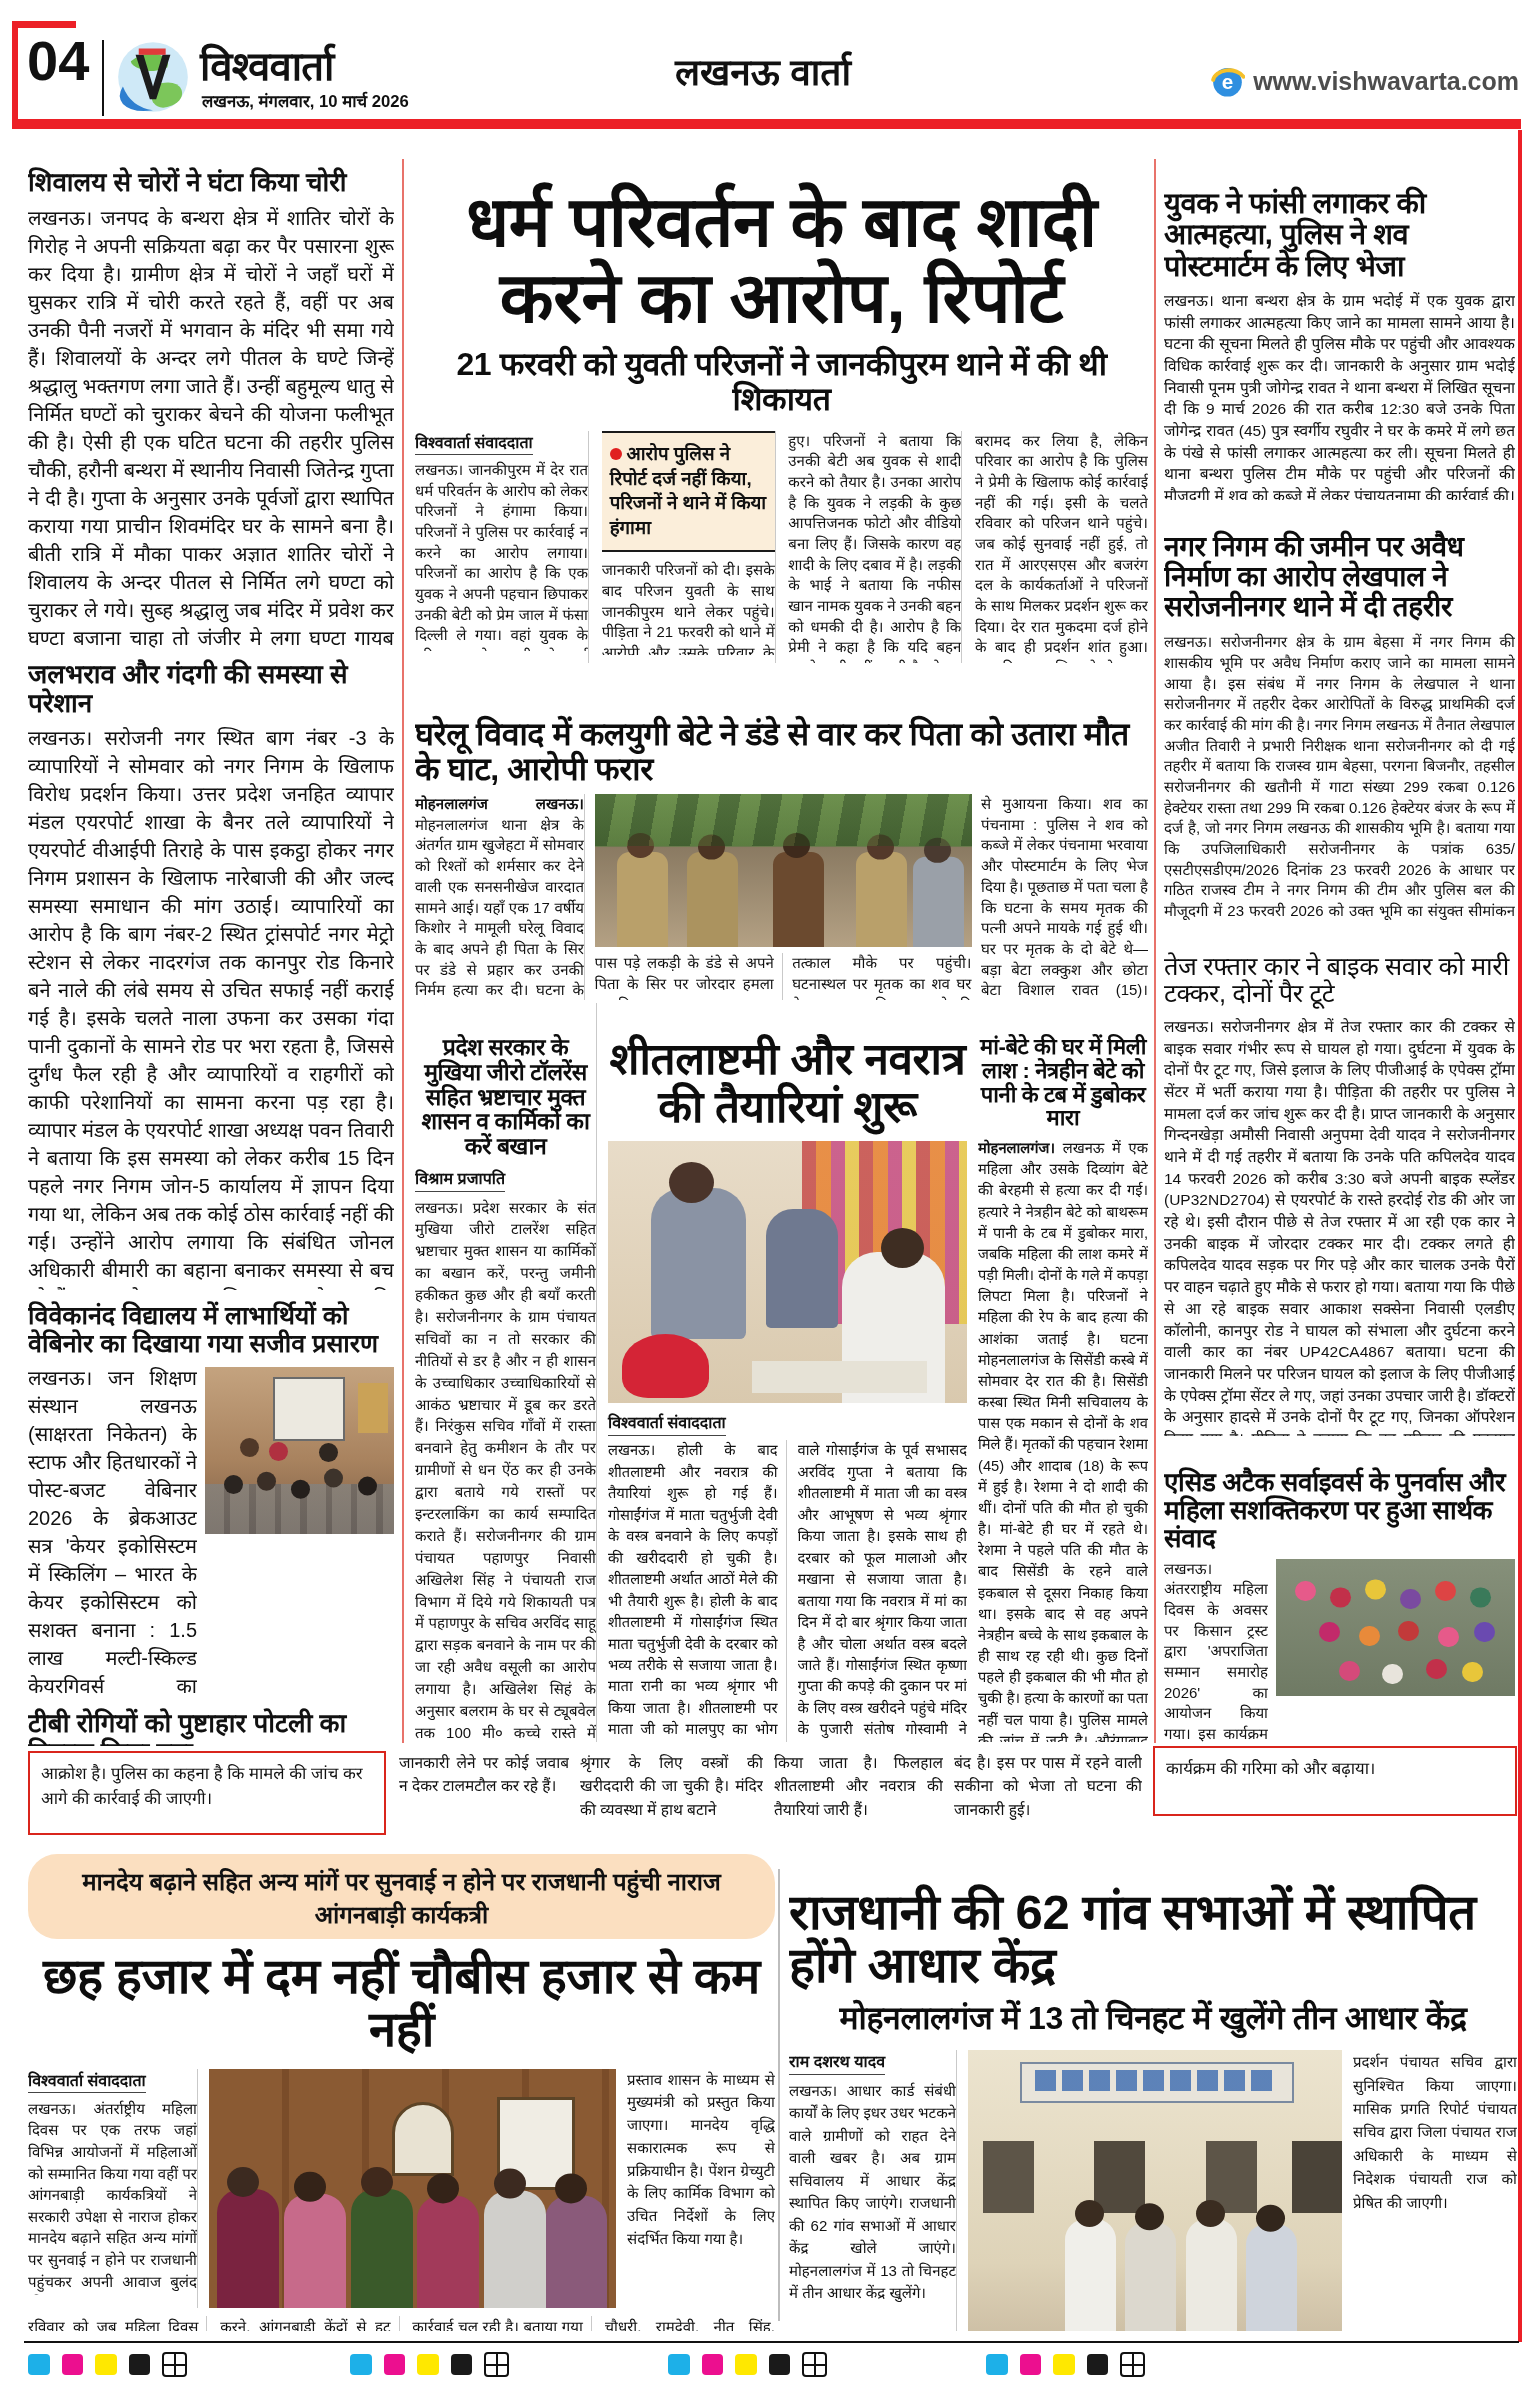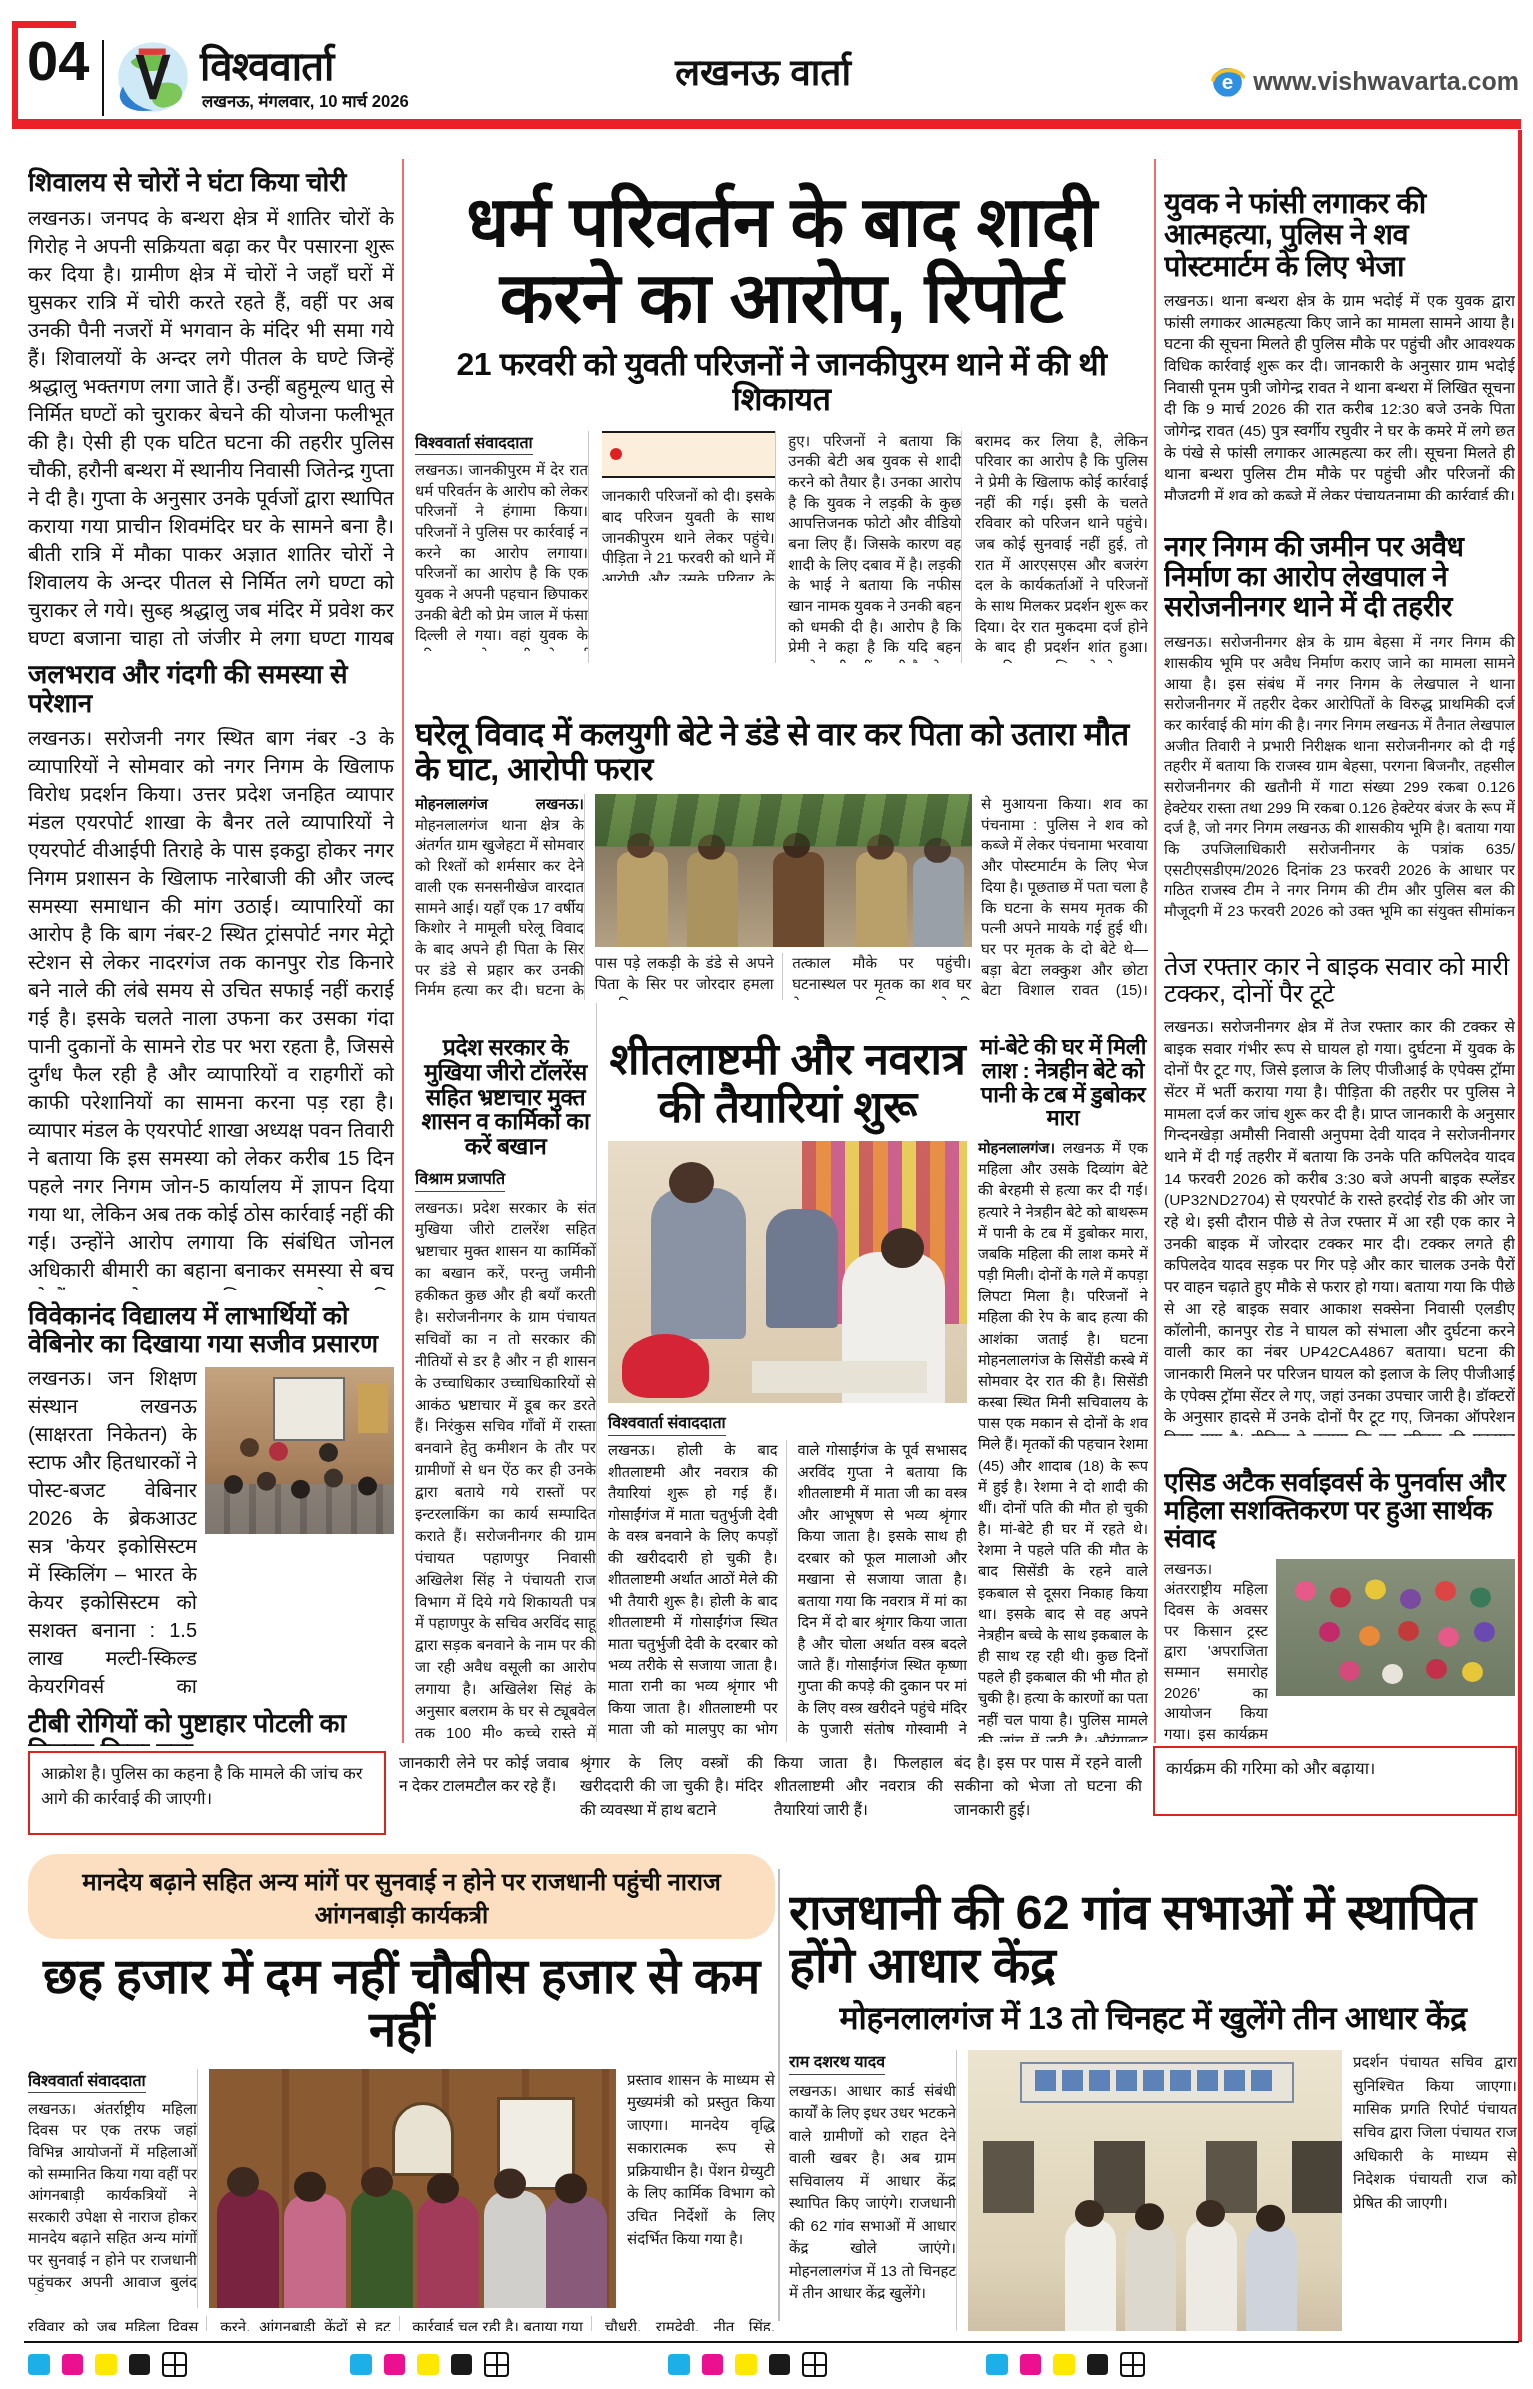--- a/index.html
+++ b/index.html
@@ -106,21 +106,21 @@
 
   <div class="abs" style="left:415px;top:153px;width:733px;height:531px;overflow:hidden;">
     <h1 class="hd" style="font-size:70px;text-align:center;">धर्म परिवर्तन के बाद शादी करने का आरोप, रिपोर्ट</h1>
     <h2 class="hd" style="font-size:32px;text-align:center;margin-top:11px;font-weight:700;">21 फरवरी को युवती परिजनों ने जानकीपुरम थाने में की थी शिकायत</h2>
     <div style="display:flex;gap:12.7px;margin-top:14.3px;height:232px;">
       <div style="flex:1;" class="colrule">
         <span class="byline">विश्ववार्ता संवाददाता</span>
         <p class="jt" style="font-size:15px;line-height:1.38;max-height:191px;">लखनऊ। जानकीपुरम में देर रात धर्म परिवर्तन के आरोप को लेकर परिजनों ने हंगामा किया। परिजनों ने पुलिस पर कार्रवाई न करने का आरोप लगाया। परिजनों का आरोप है कि एक युवक ने अपनी पहचान छिपाकर उनकी बेटी को प्रेम जाल में फंसा दिल्ली ले गया। वहां युवक के परिवार वाले युवती से धर्म परिवर्तन करने का दबाव बना रहे हैं। युवती के धर्म परिवर्तन न करने पर वह लोग उसकी शादी अपने लड़के से नहीं कराएंगे। इसके बाद युवती ने परिजनों को जानकारी दी। परिवार के लोग दिल्ली पहुंचे और युवती को घर ले आए। युवती ने अपने साथ हुई पूरी घटना की</p>
       </div>
       <div style="flex:1;" class="colrule">
-        <div class="hlbox"><span class="dot"></span></div>
+        <div class="hlbox"><span class="dot"></span><span>आरोप पुलिस ने रिपोर्ट दर्ज नहीं किया, परिजनों ने थाने में किया हंगामा</span></div>
         <p class="jt" style="font-size:15px;line-height:1.38;max-height:95px;">जानकारी परिजनों को दी। इसके बाद परिजन युवती के साथ जानकीपुरम थाने लेकर पहुंचे। पीड़िता ने 21 फरवरी को थाने में आरोपी और उसके परिवार के खिलाफ शिकायत की। आरोप है कि पुलिस ने अभी तक कोई कार्रवाई नहीं की। इसके चलते परिजनों ने थाने पर प्रदर्शन किया और पुलिस प्रशासन के खिलाफ नारेबाजी की। प्रदर्शन में बजरंग दल और राष्ट्रीय स्वयंसेवक संघ (आरएसएस) के कार्यकर्ता भी शामिल</p>
       </div>
       <div style="flex:1;" class="colrule">
         <p class="jt" style="font-size:15px;line-height:1.38;max-height:232px;">हुए। परिजनों ने बताया कि उनकी बेटी अब युवक से शादी करने को तैयार है। उनका आरोप है कि युवक ने लड़की के कुछ आपत्तिजनक फोटो और वीडियो बना लिए हैं। जिसके कारण वह शादी के लिए दबाव में है। लड़की के भाई ने बताया कि नफीस खान नामक युवक ने उनकी बहन को धमकी दी है। आरोप है कि प्रेमी ने कहा है कि यदि बहन उससे शादी नहीं करती है, तो वह उसकी आपत्तिजनक फोटो और वीडियो वायरल कर देगा। पीड़ित परिवार ने पुलिस से शिकायत की थी, लेकिन उनका आरोप है कि पुलिस ने शिकायत को गंभीरता से नहीं लिया और केवल गुमशुदगी की रिपोर्ट दर्ज की। पुलिस ने युवती को</p>
       </div>
       <div style="flex:1;">
         <p class="jt" style="font-size:15px;line-height:1.38;max-height:232px;">बरामद कर लिया है, लेकिन परिवार का आरोप है कि पुलिस ने प्रेमी के खिलाफ कोई कार्रवाई नहीं की गई। इसी के चलते रविवार को परिजन थाने पहुंचे। जब कोई सुनवाई नहीं हुई, तो रात में आरएसएस और बजरंग दल के कार्यकर्ताओं ने परिजनों के साथ मिलकर प्रदर्शन शुरू कर दिया। देर रात मुकदमा दर्ज होने के बाद ही प्रदर्शन शांत हुआ। जानकीपुरम पुलिस ने देर रात लड़की के भाई की तहरीर पर नामजद आरोपी के खिलाफ मुकदमा दर्ज कर मामले को शांत कराया। जानकीपुरम इंस्पेक्टर विनोद तिवारी ने बताया कि मामले की जांच की जा रही है। साक्ष्यों के आधार पर कार्रवाई की जाएगी।</p>
       </div>
     </div>
   </div>

